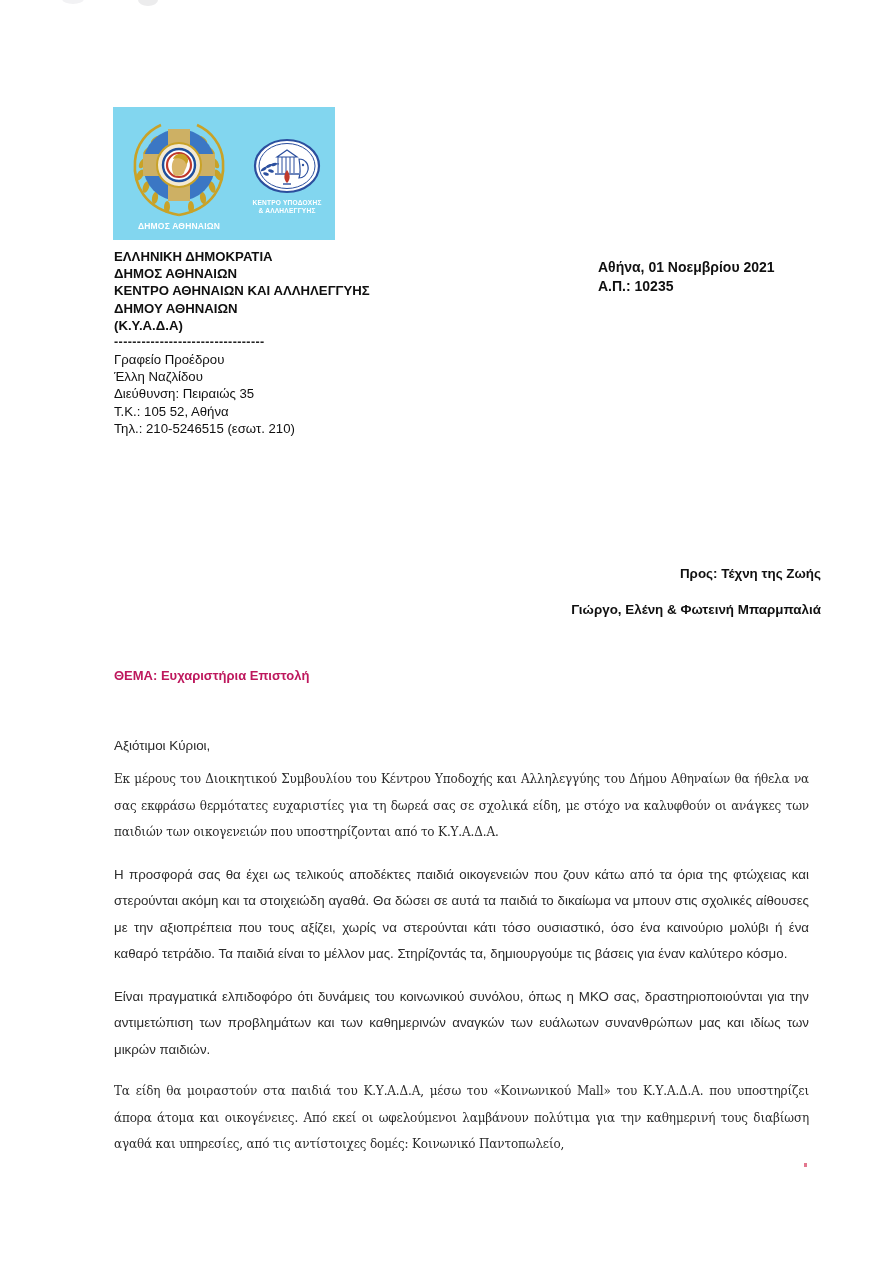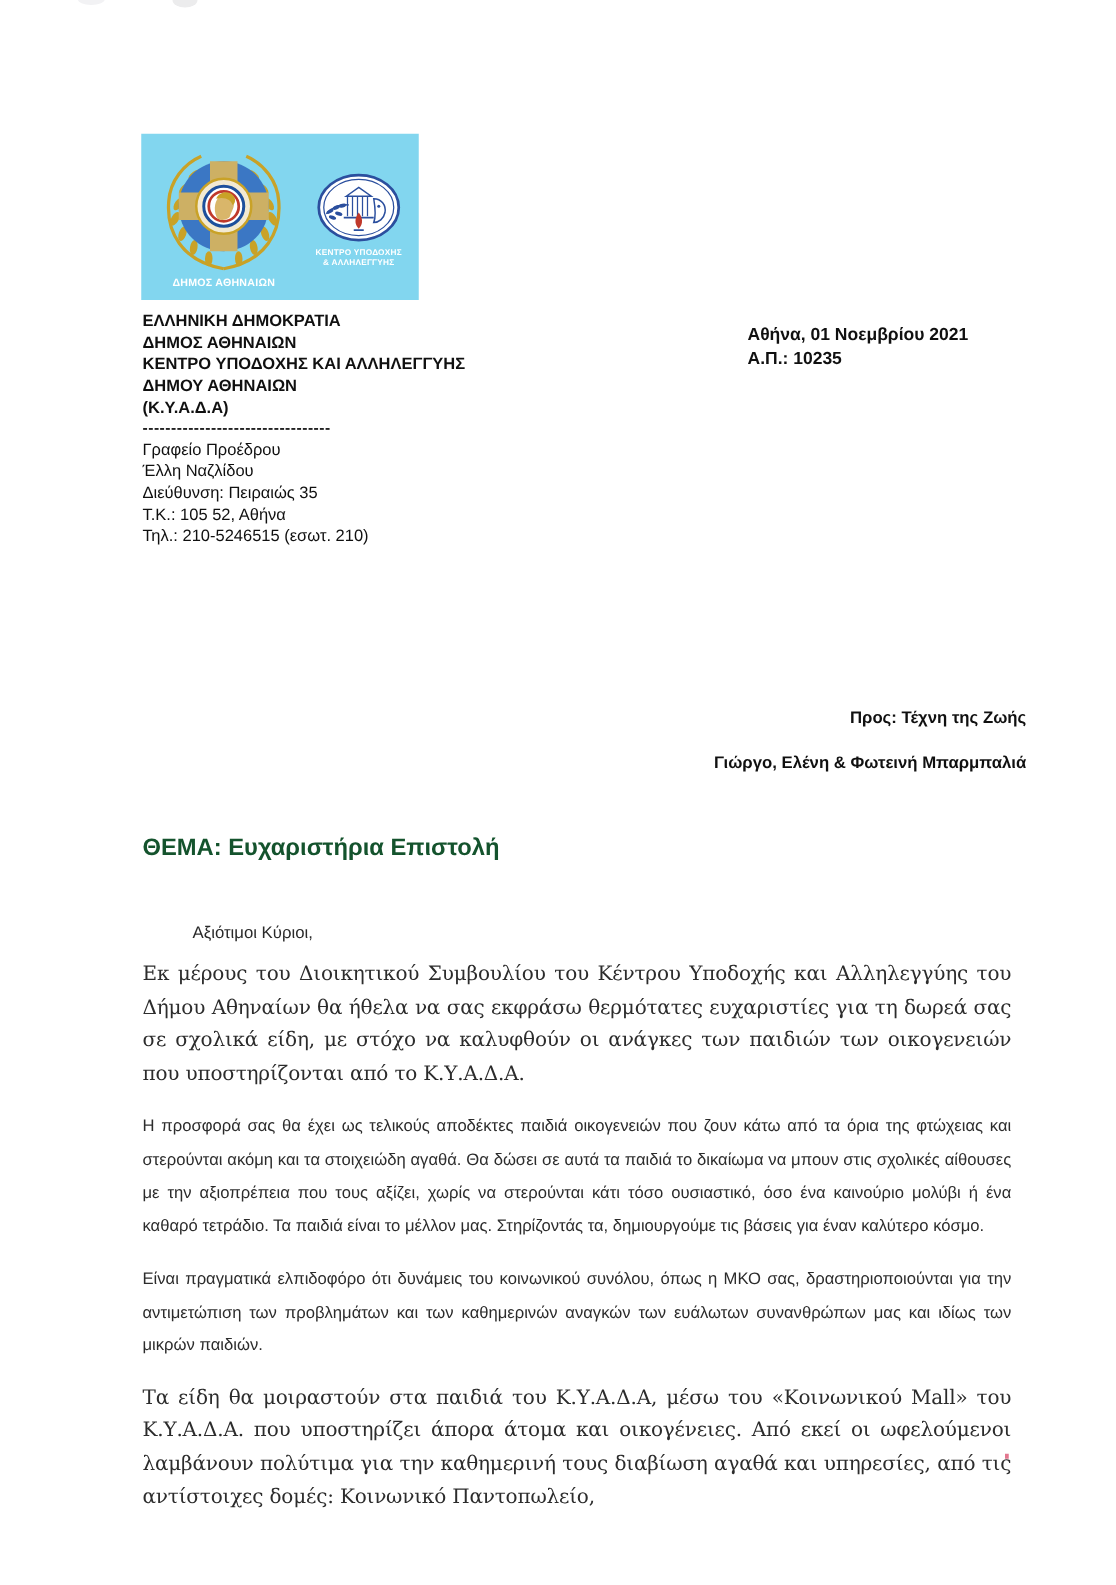--- a/index.html
+++ b/index.html
@@ -144,52 +144,51 @@
     font-weight: bold;
     color: #101010;
   }
   .recipient-block .to-line { margin-bottom: 21px; }
 
   
   .subject-line {
     position: absolute;
     left: 114px;
     top: 668px;
-    font-size: 19px;
-    font-weight: bold;
-    color: #14532d;
+    font-size: 13px;
+    font-weight: bold;
+    color: #be185d;
   }
 
   
   .greeting {
     position: absolute;
     left: 114px;
     top: 738px;
     font-size: 13.4px;
     color: #2a2a2a;
-    margin-left: 40px;
   }
 
   
   .body-text {
     position: absolute;
     left: 114px;
     top: 766px;
     width: 695px;
   }
   .body-text p {
     margin: 0 0 15px 0;
     text-align: justify;
     font-size: 13.3px;
     line-height: 26.5px;
     color: #2c2c2c;
   }
   .body-text p.serif {
     font-family: "DejaVu Serif", "Liberation Serif", serif;
-    font-size: 16px;
+    font-size: 12px;
     letter-spacing: -.15px;
   }
   .body-text p.sans {
     font-family: "Liberation Sans", sans-serif;
     margin-top: 16px;
   }
 </style>
 </head>
 <body>
 
@@ -262,21 +261,21 @@
     <div class="logo-cap athens">ΔΗΜΟΣ ΑΘΗΝΑΙΩΝ</div>
     <div class="logo-cap kyada">
       <div>ΚΕΝΤΡΟ ΥΠΟΔΟΧΗΣ</div>
       <div>&amp; ΑΛΛΗΛΕΓΓΥΗΣ</div>
     </div>
   </div>
 
   <div class="sender-block">
     <div class="org-line">ΕΛΛΗΝΙΚΗ ΔΗΜΟΚΡΑΤΙΑ</div>
     <div class="org-line">ΔΗΜΟΣ ΑΘΗΝΑΙΩΝ</div>
-    <div class="org-line">ΚΕΝΤΡΟ ΥΠΟΔΟΧΗΣ ΚΑΙ ΑΛΛΗΛΕΓΓΥΗΣ</div>
+    <div class="org-line">ΚΕΝΤΡΟ ΑΘΗΝΑΙΩΝ ΚΑΙ ΑΛΛΗΛΕΓΓΥΗΣ</div>
     <div class="org-line">ΔΗΜΟΥ ΑΘΗΝΑΙΩΝ</div>
     <div class="org-line">(Κ.Υ.Α.Δ.Α)</div>
     <div class="divider-dashes">---------------------------------</div>
     <div class="detail-line">Γραφείο Προέδρου</div>
     <div class="detail-line">Έλλη Ναζλίδου</div>
     <div class="detail-line">Διεύθυνση: Πειραιώς 35</div>
     <div class="detail-line">Τ.Κ.: 105 52, Αθήνα</div>
     <div class="detail-line">Τηλ.: 210-5246515 (εσωτ. 210)</div>
   </div>
 

